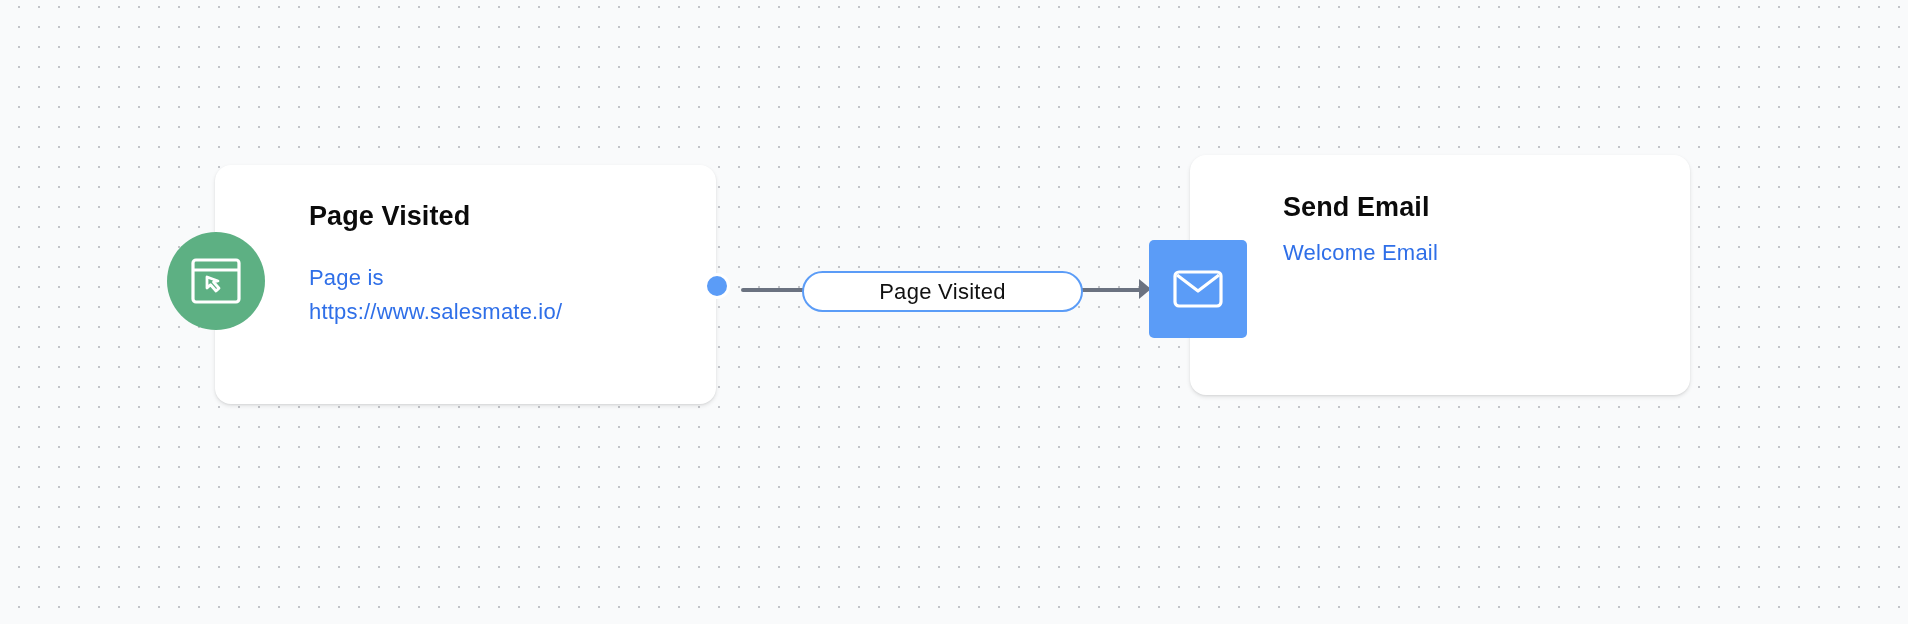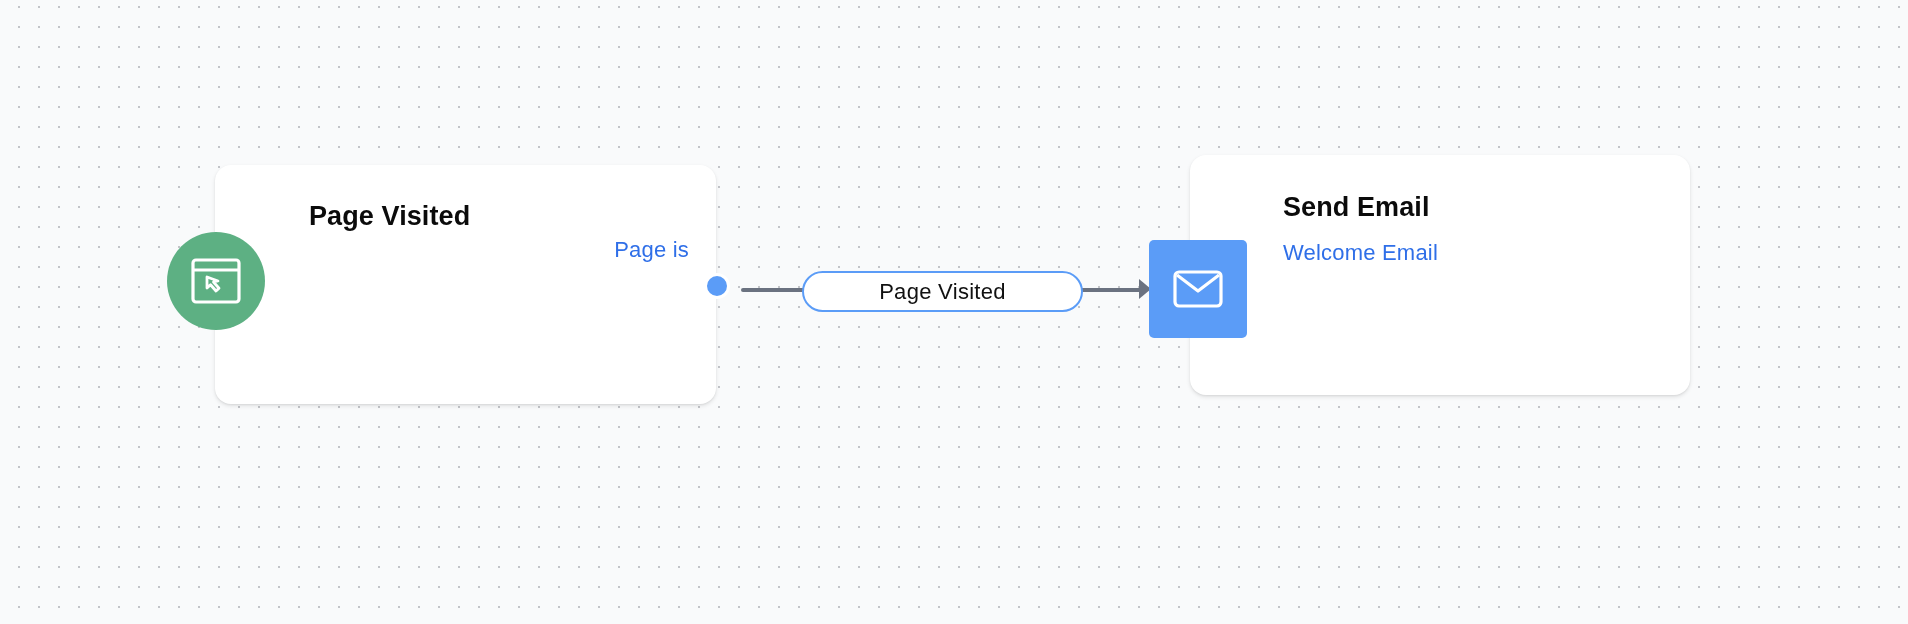--- a/index.html
+++ b/index.html
@@ -18,21 +18,21 @@
   .card-title {
     position: absolute; font-weight: bold; font-size: 27px; color: #0b0b0b;
     white-space: nowrap; letter-spacing: 0.1px;
   }
   .card-sub {
     position: absolute; font-size: 22px; color: #2f6fe8; line-height: 34px;
     letter-spacing: 0.2px;
   }
   #node1 { left: 215px; top: 165px; width: 501px; height: 239px; }
   #node1 .card-title { left: 94px; top: 36px; }
-  #node1 .card-sub { left: 94px; top: 68px; width: 380px; text-align: right; }
+  #node1 .card-sub { left: 94px; top: 96px; width: 380px; }
   #node2 { left: 1190px; top: 155px; width: 500px; height: 240px; }
   #node2 .card-title { left: 93px; top: 37px; }
   #node2 .card-sub { left: 93px; top: 81px; }
 
   .trigger-icon {
     position: absolute; left: 167px; top: 232px; width: 98px; height: 98px;
     border-radius: 50%; background: #5db083;
     display: flex; align-items: center; justify-content: center;
   }
   .action-icon {
@@ -58,20 +58,21 @@
 <svg class="edge" width="1908" height="624" viewBox="0 0 1908 624">
   <line x1="743" y1="290" x2="804" y2="290" stroke="#6b7280" stroke-width="4" stroke-linecap="round"></line>
   <line x1="1080" y1="290" x2="1141" y2="290" stroke="#6b7280" stroke-width="4"></line>
   <polygon points="1139,279 1151,289 1139,299" fill="#6b7280"></polygon>
 </svg>
 
 <div class="card" id="node1">
   <div class="card-title">Page Visited</div>
   <div class="card-sub">
     <div>Page is</div>
+    <div>https://www.salesmate.io/</div>
   </div>
 </div>
 
 <div class="trigger-icon">
   <svg width="52" height="48" viewBox="0 0 52 48">
     <rect x="3" y="3" width="46" height="42" rx="3" ry="3" fill="none" stroke="#ffffff" stroke-width="3.2"></rect>
     <line x1="3" y1="13" x2="49" y2="13" stroke="#ffffff" stroke-width="3.2"></line>
     <path d="M17 20 L17 31 L20.5 27.8 L26 34 L29 31.2 L23.5 25 L28 24 Z" fill="none" stroke="#ffffff" stroke-width="2.8" stroke-linejoin="round"></path>
   </svg>
 </div>

